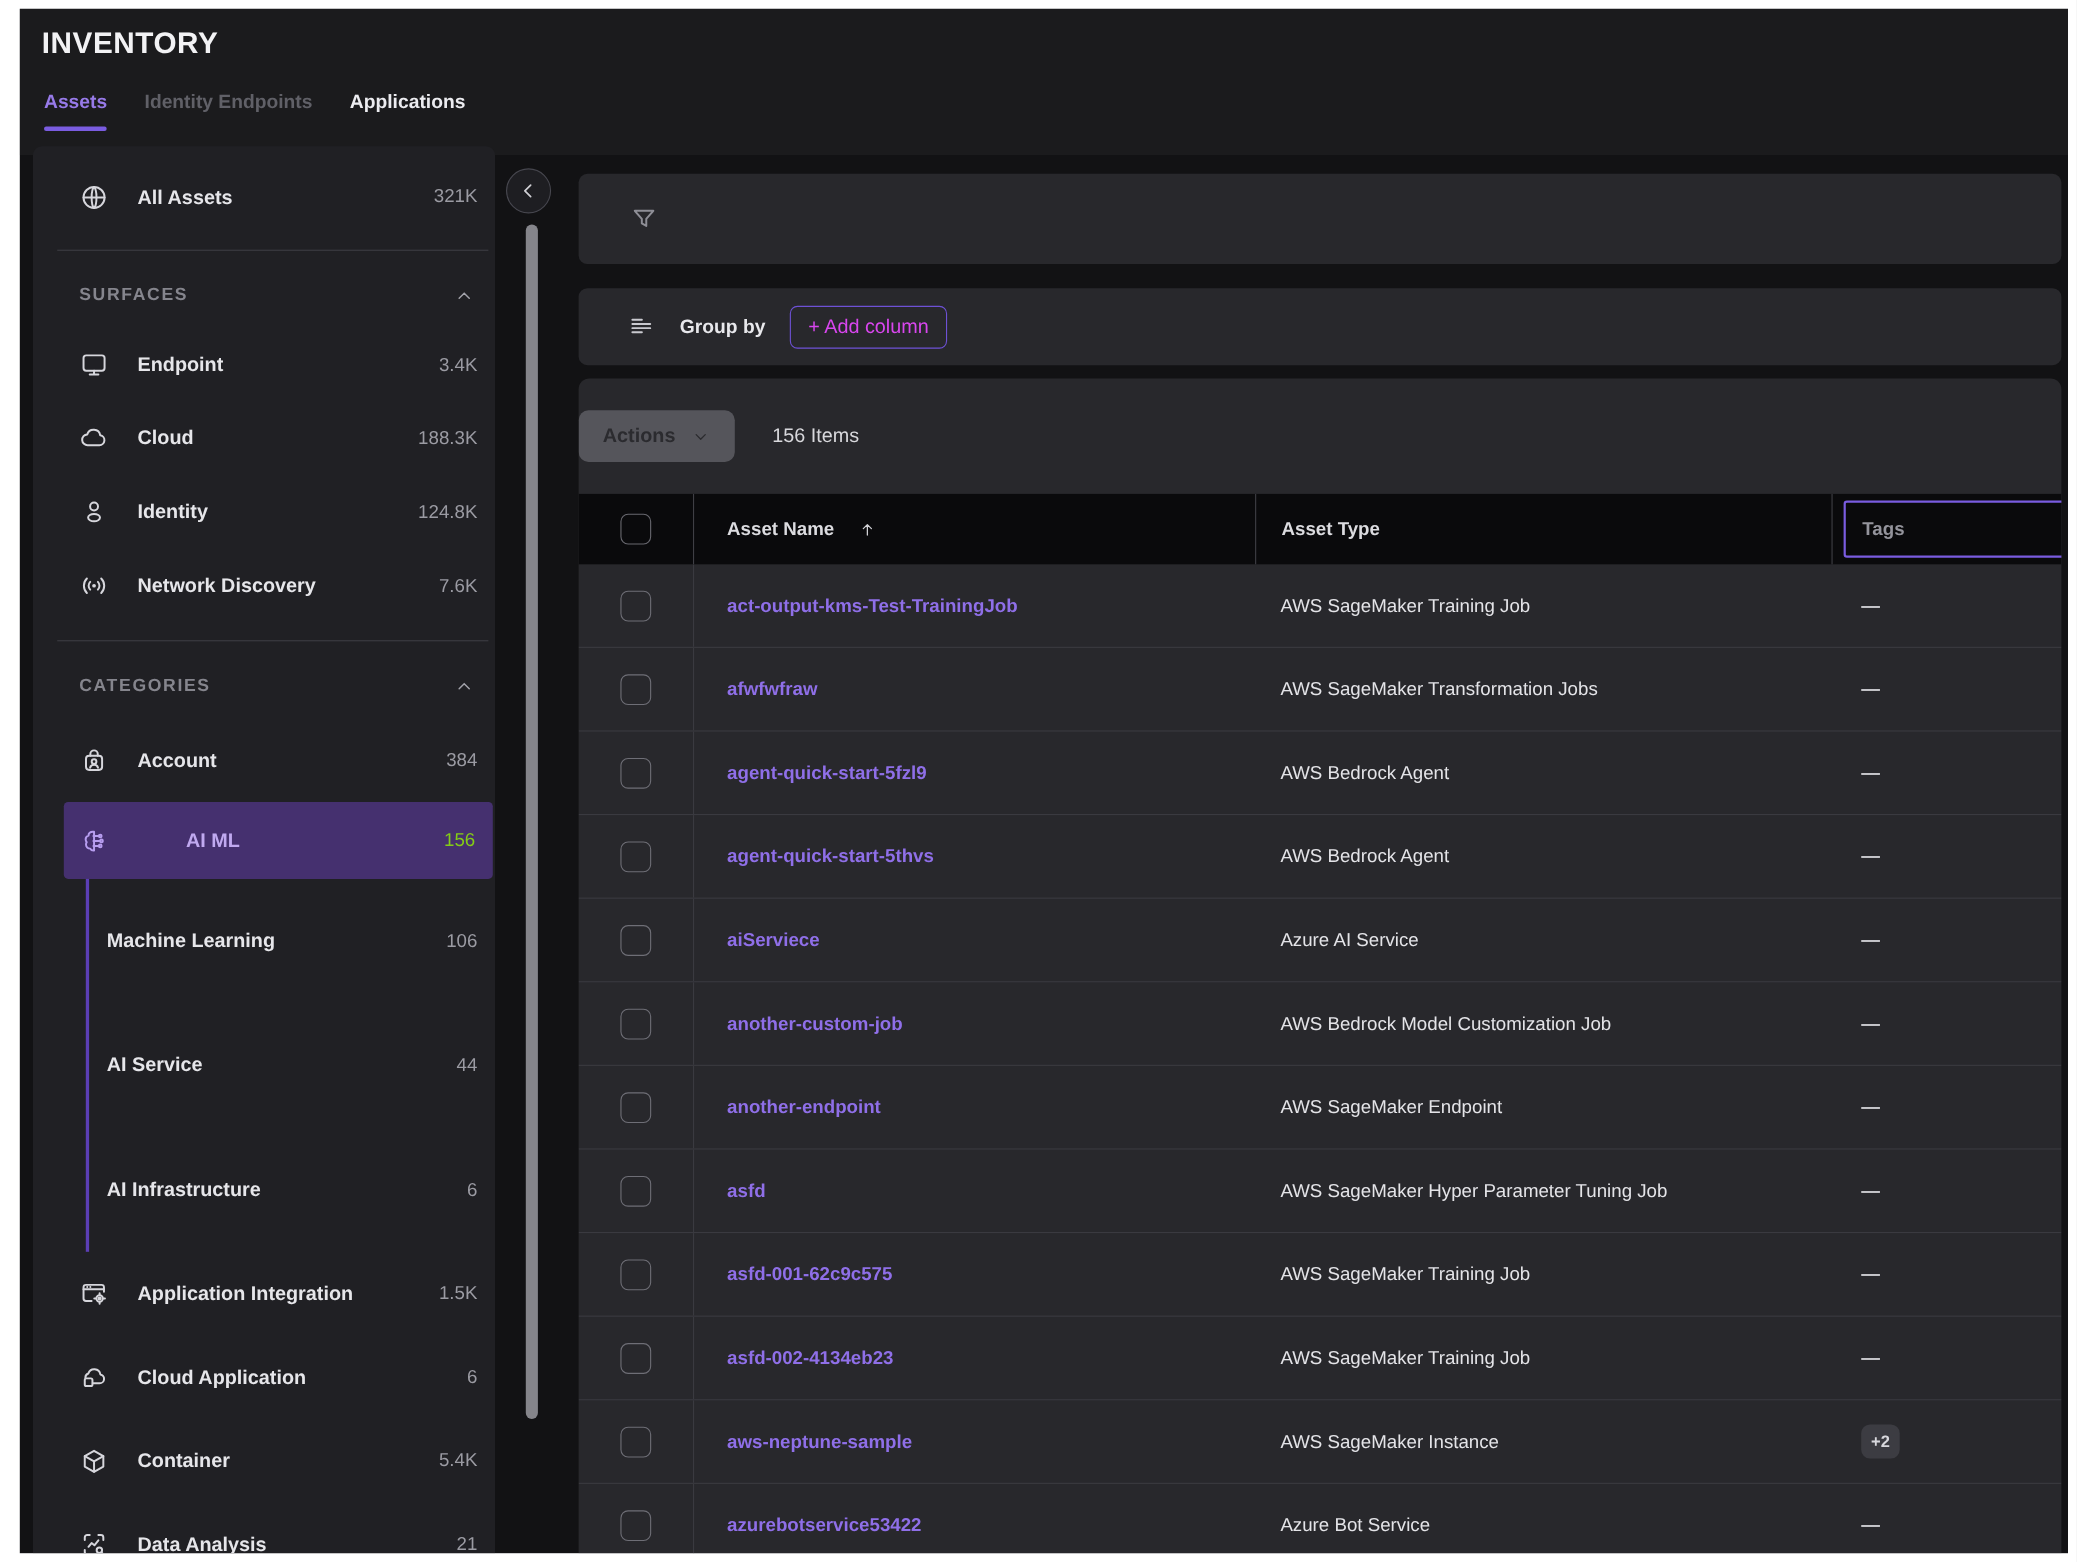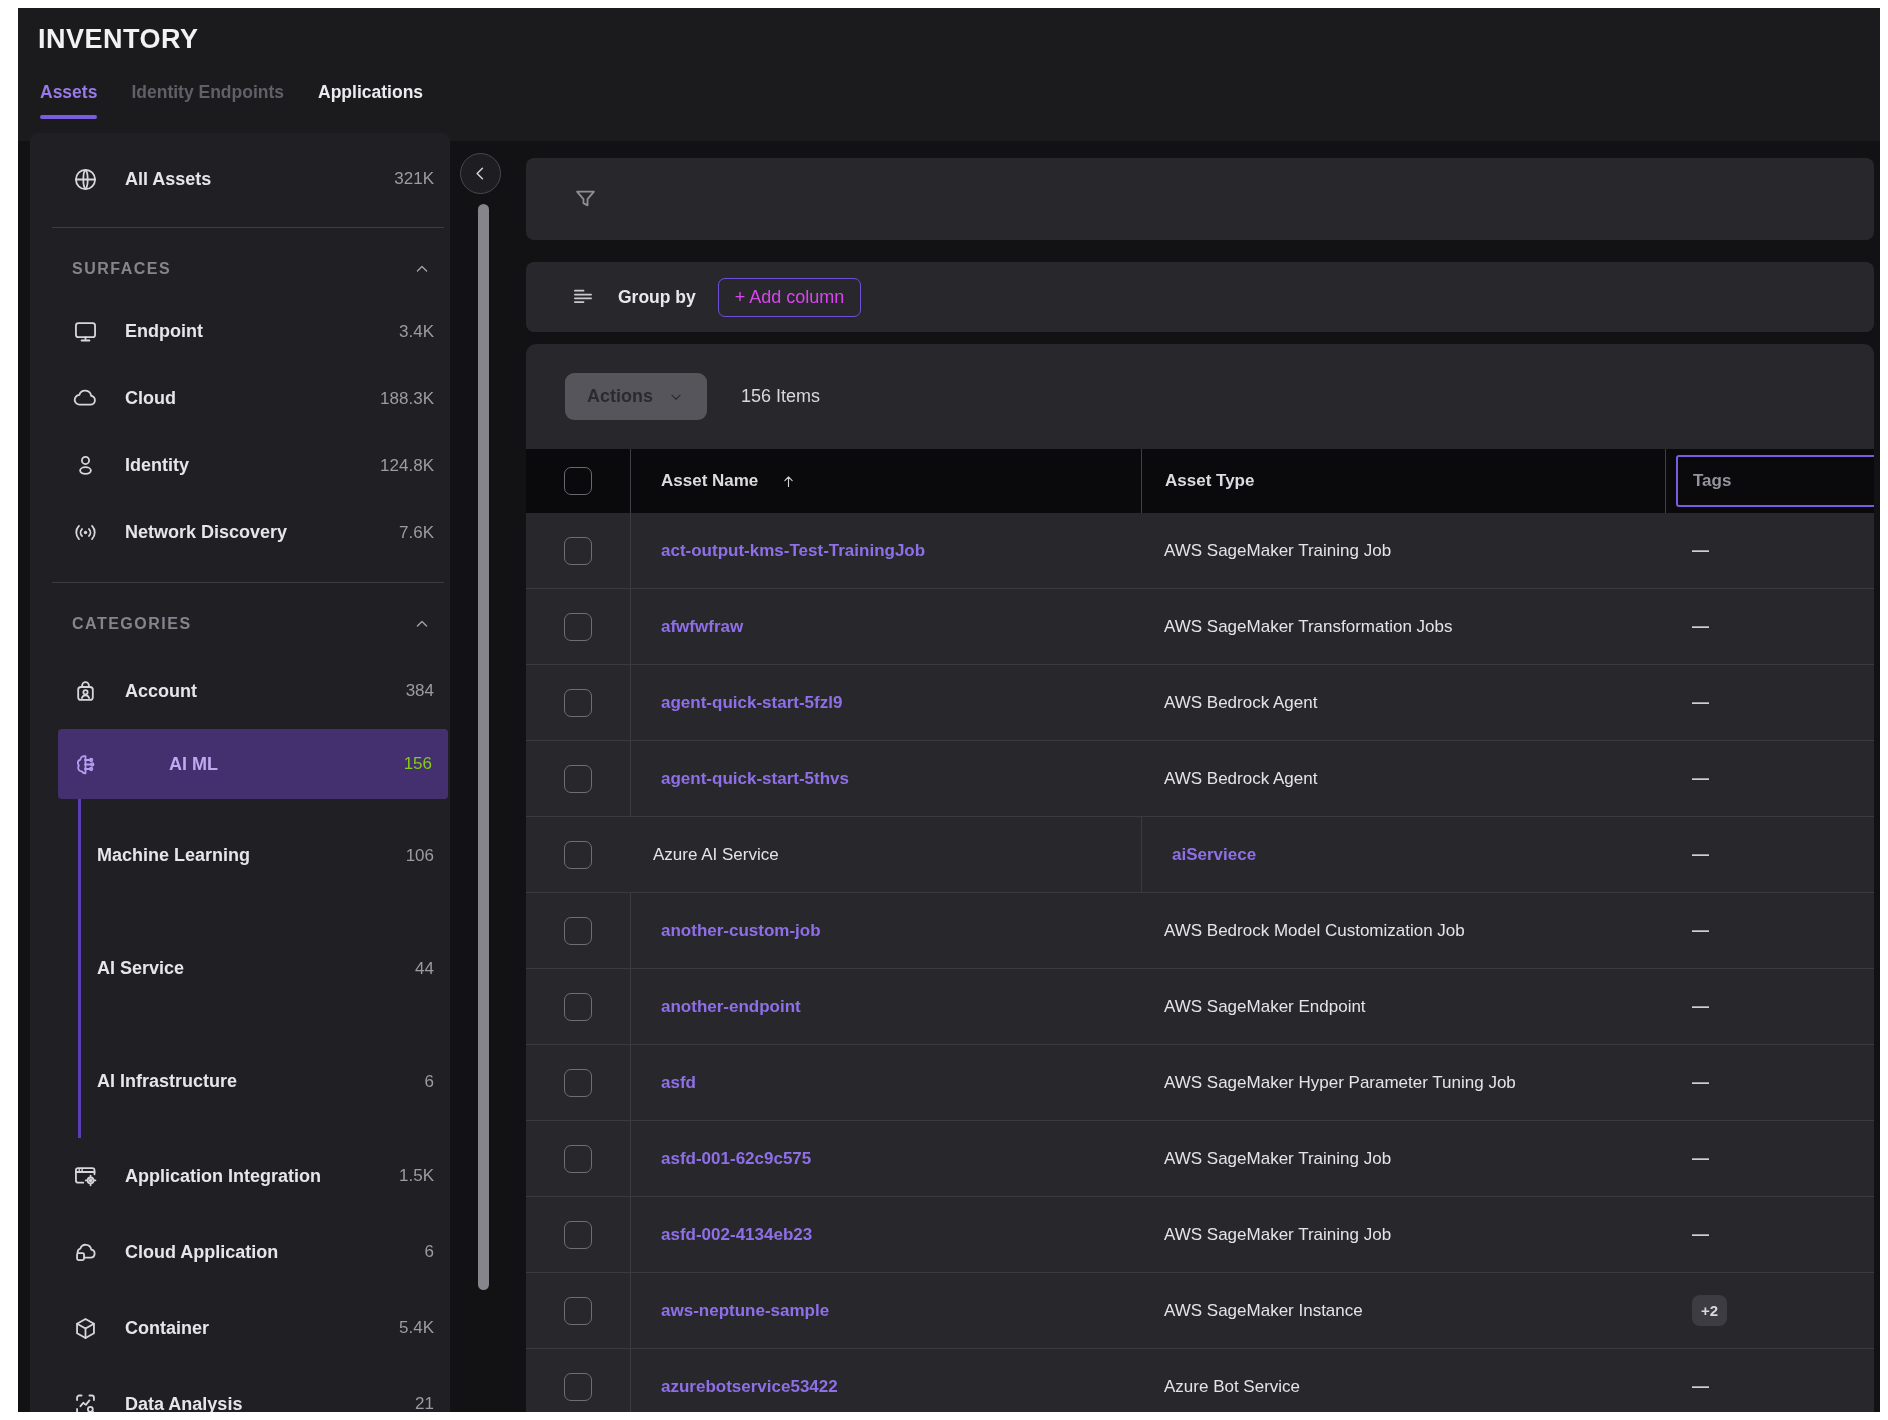--- a/index.html
+++ b/index.html
@@ -53,21 +53,21 @@
   .filter-panel .icon{width:27px;height:27px;color:#8e8e96;}
   .groupby-panel{position:absolute;left:0;right:0;top:121px;height:70px;display:flex;align-items:center;
     padding-left:44px;}
   .groupby-panel .icon{width:26px;height:26px;color:#c9c9cf;}
   .groupby-label{margin-left:22px;font-size:17.5px;font-weight:700;color:#e8e8ec;}
   .add-column-btn{margin-left:22px;background:transparent;border:1.5px solid #6e51d6;border-radius:7px;
     color:#d946ef;font-family:inherit;font-size:18px;font-weight:400;padding:8px 16px;cursor:pointer;}
 
   .table-panel{position:absolute;left:0;right:0;top:203px;bottom:0;background:#28282c;
     border-radius:10px 10px 0 0;overflow:hidden;}
-  .table-toolbar{height:105px;display:flex;align-items:center;padding-left:39px;box-sizing:border-box;}
+  .table-toolbar{height:105px;display:flex;align-items:center;box-sizing:border-box;}
   .actions-btn{display:flex;align-items:center;gap:14px;background:#55555b;border:none;border-radius:9px;
     color:#2b2b2f;font-family:inherit;font-size:18px;font-weight:700;padding:13px 22px;cursor:pointer;}
   .actions-btn .icon{width:18px;height:18px;color:#2b2b2f;}
   .items-count{margin-left:34px;font-size:18px;color:#d8d8dc;}
 
   .grid{display:grid;grid-template-columns:104px 511px 524px 1fr;align-items:center;}
   .thead{height:64px;background:#0a0a0c;position:relative;}
   .th{font-size:17px;font-weight:700;color:#dcdce0;display:flex;align-items:center;height:100%;
     box-sizing:border-box;cursor:pointer;}
   .th.sep{border-left:1px solid #3f3f45;}
@@ -376,25 +376,25 @@
               <span>AWS Bedrock Agent</span>
             </div>
             <div class="cell c-tags">
               <span class="dash">—</span>
             </div>
           </div>
           <div class="trow grid">
             <div class="cell c-check">
               <span class="checkbox"></span>
             </div>
+            <div class="cell c-name">
+              <a class="asset-link">aiServiece</a>
+            </div>
             <div class="cell c-type">
               <span>Azure AI Service</span>
-            </div>
-            <div class="cell c-name">
-              <a class="asset-link">aiServiece</a>
             </div>
             <div class="cell c-tags">
               <span class="dash">—</span>
             </div>
           </div>
           <div class="trow grid">
             <div class="cell c-check">
               <span class="checkbox"></span>
             </div>
             <div class="cell c-name">

